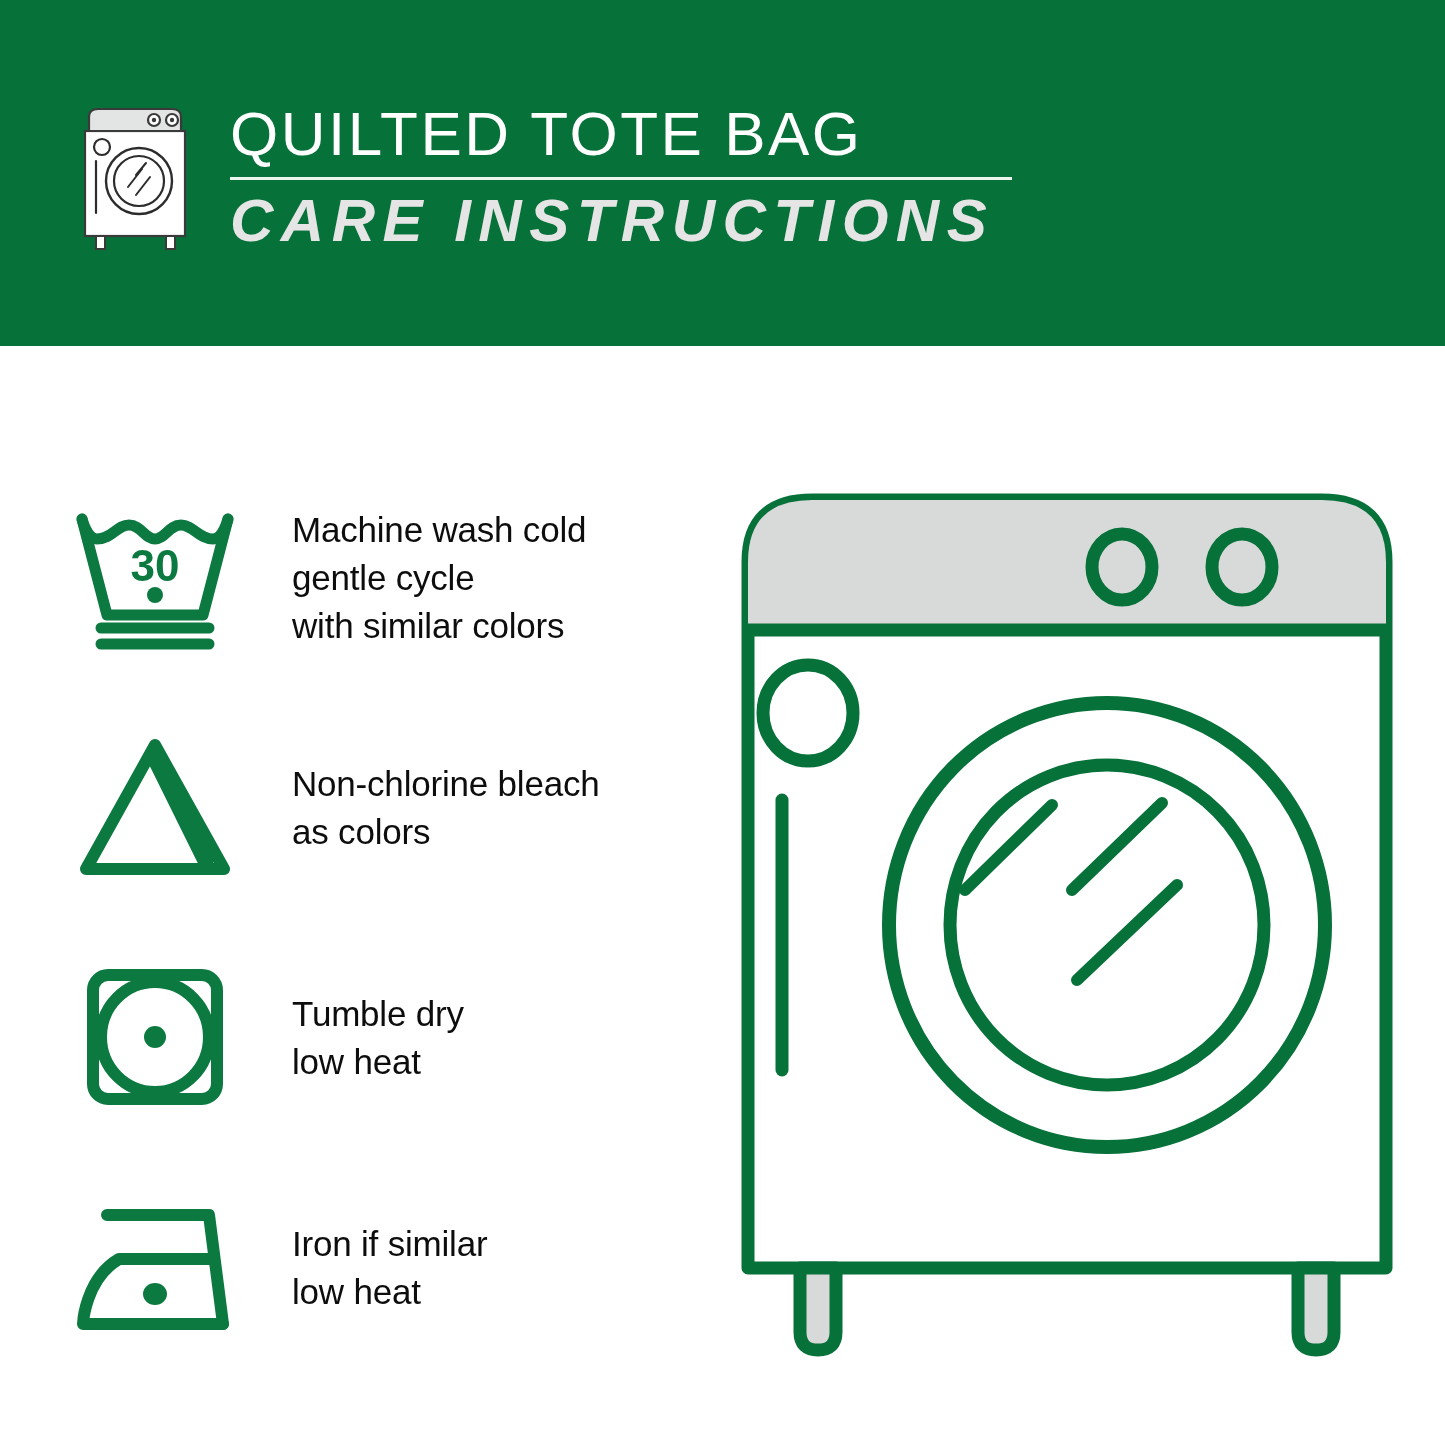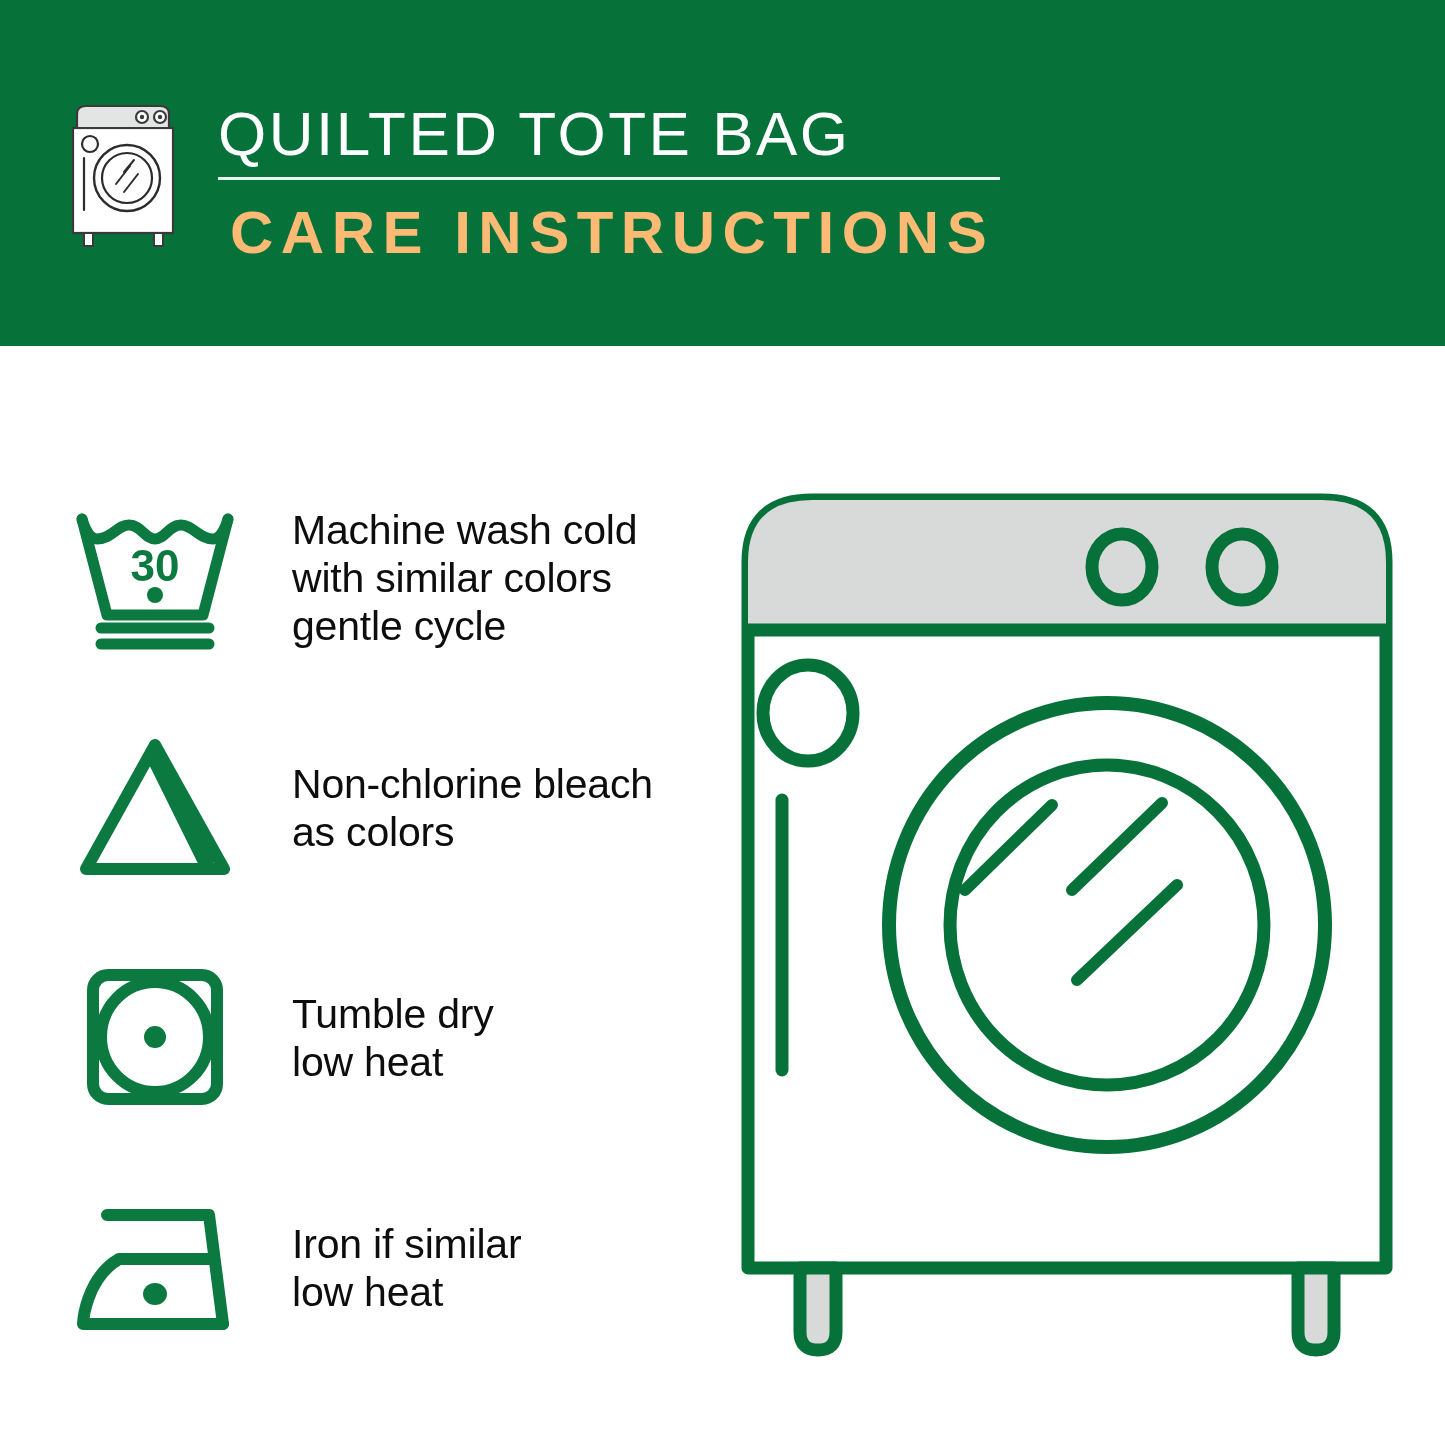--- a/index.html
+++ b/index.html
@@ -10,49 +10,49 @@
     overflow:hidden;
     position:relative;
   }
 
   
   #header-band{
     position:absolute;left:0;top:0;width:1445px;height:346px;
     background:#07713a;
   }
   #header-inner{
-    position:absolute;left:64px;top:100px;
-    display:flex;align-items:flex-start;
+    position:absolute;left:76px;top:100px;
+    display:flex;align-items:flex-end;
   }
   #header-logo{width:118px;height:150px;flex:0 0 auto;}
   #header-text-block{
     margin-left:32px;margin-top:2px;
     display:flex;flex-direction:column;
   }
   #header-title{
     color:#ffffff;
     font-size:62px;
     line-height:64px;
     letter-spacing:2.5px;
     font-weight:400;
     white-space:nowrap;
     margin:0;padding:0 4px 0 4px;
   }
   #header-rule{
     height:3px;background:#ffffff;opacity:.92;
     width:782px;margin:11px 0 9px 4px;
   }
   #header-subtitle{
-    color:#fdba74;
+    color:#e5e5e5;
     font-size:60px;
     line-height:64px;
     letter-spacing:7.5px;
     font-weight:700;
     white-space:nowrap;
-    margin:12px;padding-left:4px;
+    margin:0;padding-left:4px;font-style:italic;
   }
 
   
   #care-list{
     position:absolute;left:70px;top:488px;
     width:620px;
   }
   .care-row{
     display:flex;align-items:center;
     height:180px;
@@ -61,21 +61,21 @@
   .care-row:last-child{margin-bottom:0;}
   .care-symbol{
     width:170px;flex:0 0 170px;
     display:flex;align-items:center;justify-content:center;
     height:160px;
     text-align:right;
   }
   .care-text{
     margin-left:52px;
     color:#0d0d0d;
-    font-size:41px;
+    font-size:35px;
     line-height:48px;
     font-weight:400;
     letter-spacing:-0.2px;
   }
   .care-text .tline{display:block;white-space:nowrap;}
 
   
   #machine-illustration{
     position:absolute;left:722px;top:470px;
     width:690px;height:900px;
@@ -134,22 +134,22 @@
           <line x1="30" y1="125" x2="138" y2="125"></line>
           <line x1="30" y1="141" x2="138" y2="141"></line>
         </g>
 
         <text x="84" y="78" text-anchor="middle" font-family="'Liberation Sans', sans-serif" font-size="44" font-weight="700" fill="#0c7a40">30</text>
         <circle cx="84" cy="92" r="8" fill="#0c7a40"></circle>
       </svg>
     </div>
     <div class="care-text">
       <span class="tline">Machine wash cold</span>
+      <span class="tline">gentle cycle</span>
       <span class="tline">with similar colors</span>
-      <span class="tline">gentle cycle</span>
     </div>
   </div>
 
   <div class="care-row">
     <div class="care-symbol">
       <svg width="168" height="150" viewBox="0 0 168 150">
         <g fill="none" stroke="#0c7a40" stroke-width="12" stroke-linecap="round" stroke-linejoin="round">
           <path d="M84 12 L153 136 L15 136 Z"></path>
           <line x1="84" y1="30" x2="132" y2="127"></line>
           <line x1="110" y1="79" x2="137" y2="127"></line>

